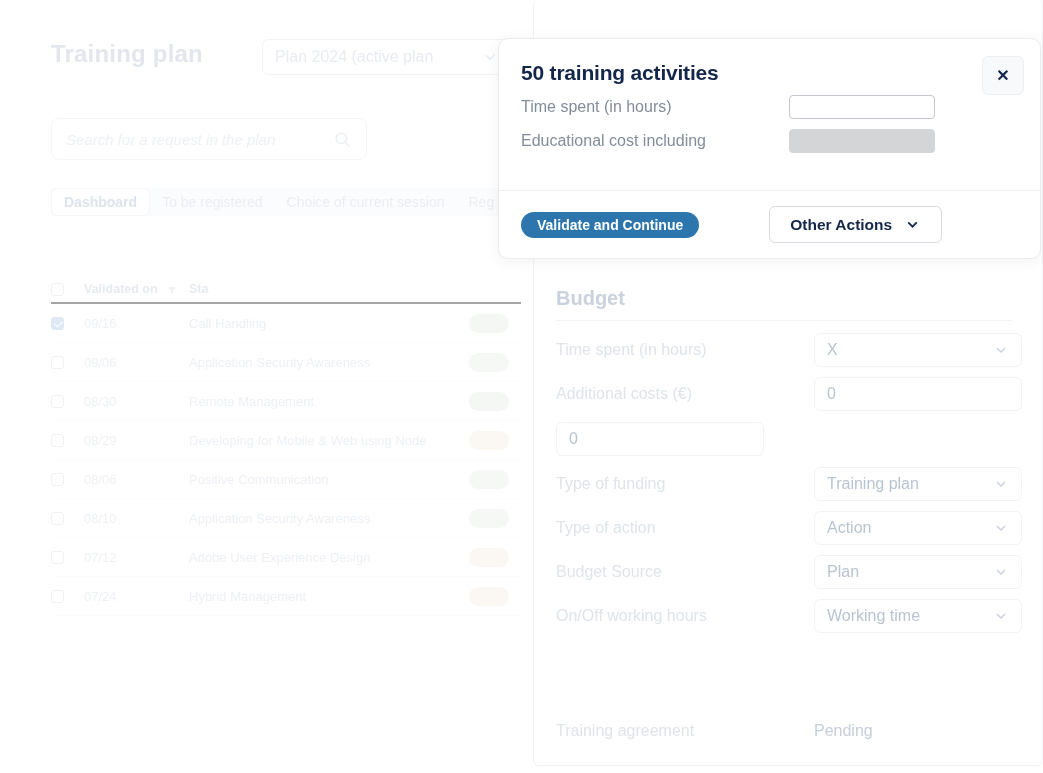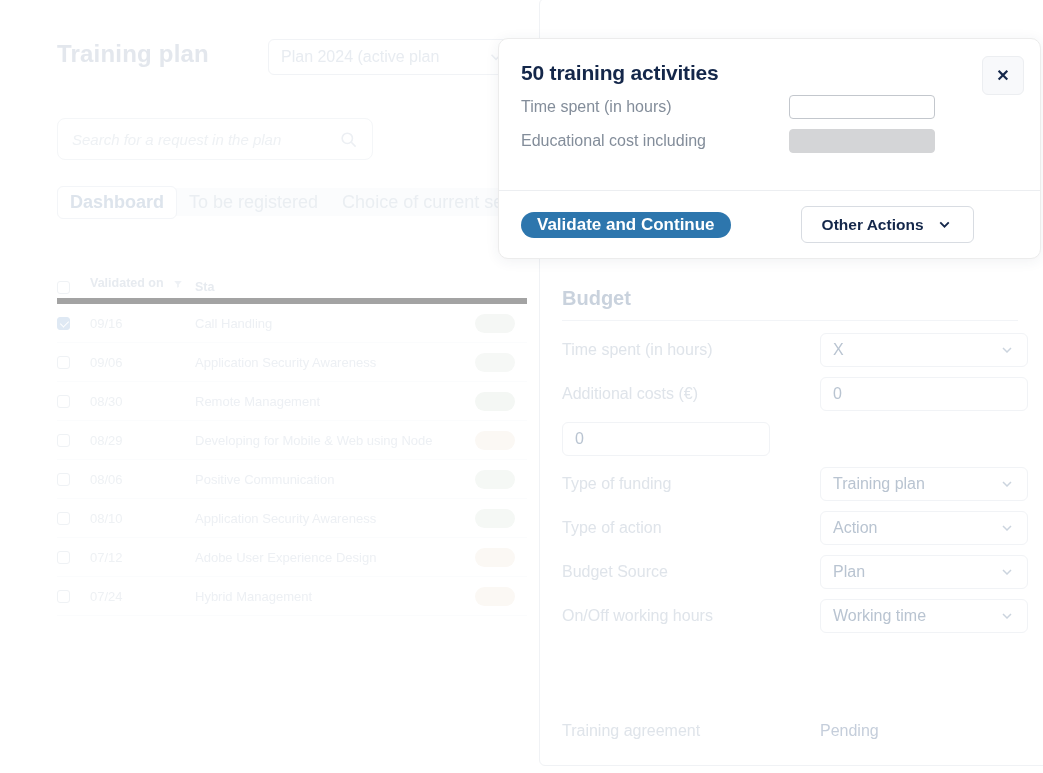--- a/index.html
+++ b/index.html
@@ -5,21 +5,21 @@
   * { box-sizing: border-box; margin: 0; padding: 0; }
   html, body {
     width: 1043px; height: 773px;
     background: #ffffff;
     font-family: "Liberation Sans", sans-serif;
     overflow: hidden;
   }
   .page { position: relative; width: 1043px; height: 773px; background:#fff; }
 
   
-  .bg-app { position:absolute; inset:0; opacity:1;margin-left:6px; }
+  .bg-app { position:absolute; inset:0; opacity:1; }
 
   .page-title {
     position:absolute; left:51px; top:40px;
     font-size:24px; font-weight:700; color:#e3e7ed; letter-spacing:.2px;
   }
   .plan-select {
     position:absolute; left:262px; top:39px; width:250px; height:36px;
     border:1px solid #f1f3f6; border-radius:6px; background:#fff;
     display:flex; align-items:center; padding:0 12px;
   }
@@ -33,34 +33,34 @@
   }
   .search-box .ph { font-size:15px; font-style:italic; color:#eef1f4; }
   .search-box .mag { margin-left:auto; color:#eceff3; }
 
   .tabs {
     position:absolute; left:51px; top:188px; height:28px;
     display:flex; align-items:center; gap:0;
     background:#fbfcfd; border-radius:4px;
   }
   .tab {
-    font-size:18px; padding:5px 12px; white-space:nowrap;
+    font-size:14px; padding:5px 12px; white-space:nowrap;
     color:#eaeef2;
     text-align:center;
   }
   .tab.active {
     color:#dde4ec; font-weight:700; background:#ffffff;
     border:1px solid #f3f5f8; border-radius:6px;
   }
 
   
   .table { position:absolute; left:51px; top:276px; width:470px; }
   .thead {
-    display:flex; height:28px;
-    border-bottom:6px solid #a3a3a3;
+    display:flex; align-items:center; height:28px;
+    border-bottom:2px solid #a3a3a3;
   }
   .trow {
     display:flex; align-items:center; height:39px;
     border-bottom:1px solid #fbfcfd;
   }
   .c-check { width:33px; display:flex; align-items:center; }
   .c-date  { width:105px; font-size:13px; color:#eef1f4; }
   .c-train { width:280px; font-size:13px; color:#edf0f4; white-space:nowrap; overflow:hidden; }
   .c-stat  { width:52px; display:flex; align-items:center; }
 
@@ -122,21 +122,21 @@
     border:1px solid #eceef1; border-radius:6px; background:#f8f9fb;
     display:flex; align-items:center; justify-content:center;
     font-size:16px; font-weight:700; color:#14274a;
   }
   .modal-foot {
     position:absolute; left:0; right:0; bottom:0; height:68px;
     border-top:1px solid #eceef1;
     display:flex; align-items:center; padding:0 22px;
   }
   .btn-primary {
-    background:#2d76ad; color:#fff; font-size:17px; font-weight:700;
+    background:#2d76ad; color:#fff; font-size:14px; font-weight:700;
     border:none; border-radius:18px; height:26px; padding:0 16px;
     display:flex; align-items:center; line-height:1;text-align:right;
   }
   .btn-secondary {
     margin-left:70px; background:#fff; color:#14274a;
     font-size:15.5px; font-weight:700;
     border:1px solid #d8dce2; border-radius:6px; height:37px; padding:8px 20px;
     display:flex; align-items:center; gap:12px;
   }
   svg { display:block; }

